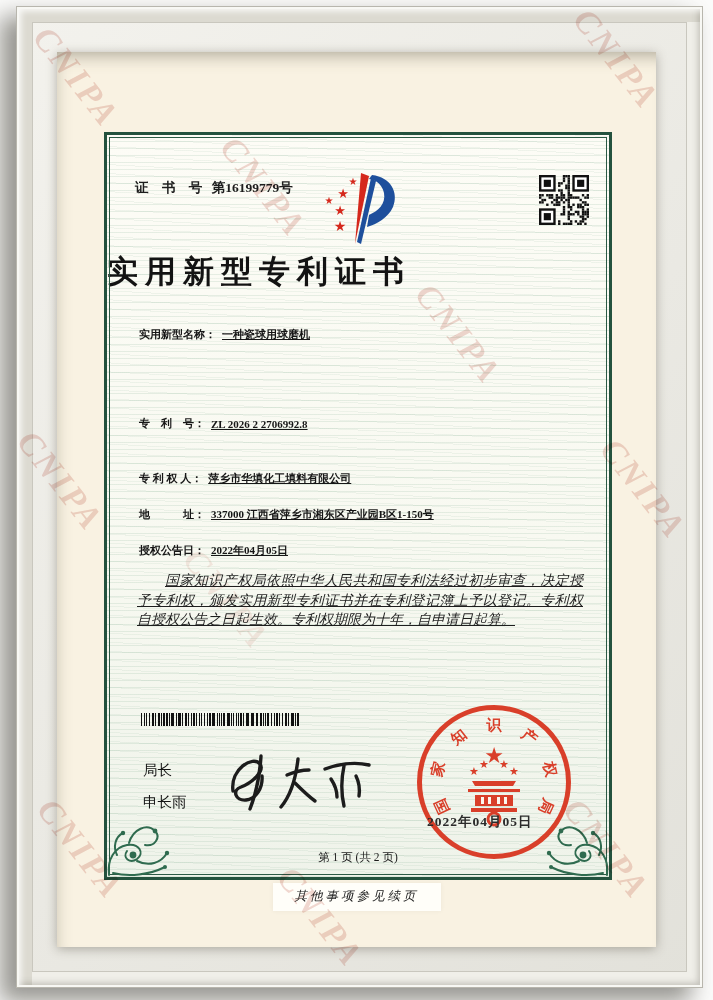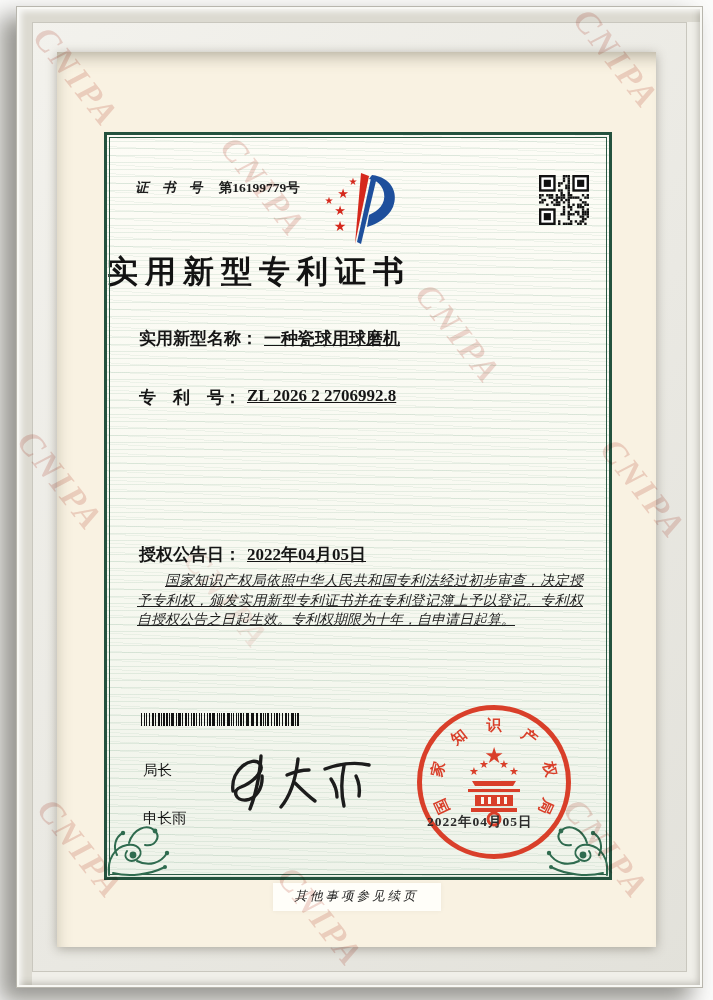--- a/index.html
+++ b/index.html
@@ -51,47 +51,47 @@
   }
   .cert-border::after {
     content:""; position:absolute; inset:2px; border:1px solid #2b5a45; pointer-events:none;
   }
   .corner { position:absolute; width:78px; height:78px; z-index:4; }
   .corner.bl { left:-4px; bottom:-4px; }
   .corner.br { right:-4px; bottom:-4px; transform:scaleX(-1); }
 
   
   .cert-no { position:absolute; left:28px; top:44px; font-size:13.5px; color:#1d1d1d; font-weight:600; }
-  .cert-no .lbl { letter-spacing:5px; margin-right:8px;font-style:italic; }
+  .cert-no .lbl { letter-spacing:5px; margin-right:1px; }
   .qr { position:absolute; right:20px; top:40px; width:50px; height:50px; }
   .logo { position:absolute; left:50%; top:36px; transform:translateX(-50%); width:82px; height:76px; }
   .title {
     position:absolute; left:0; right:0; top:116px; text-align:left;
     font-size:31px; font-weight:700; letter-spacing:7px; color:#131313;
   }
 
   
-  .field-row { position:absolute; left:32px; right:24px; font-size:17px; color:#161616; font-weight:600; display:flex; }
+  .field-row { position:absolute; left:32px; right:24px; font-size:11px; color:#161616; font-weight:600; display:flex;align-items:center; }
   .f-label { white-space:pre; }
   .f-value { margin-left:6px; white-space:pre;text-decoration:underline; }
   .pair2 { margin-left:44px; display:flex; }
 
   
   .legal {
     position:absolute; left:30px; right:26px; top:436px;
     font-size:14px; line-height:19.5px; font-style:italic;
     text-align:justify; color:#1e1e1e;text-decoration:underline;
   }
   .legal p { text-indent:2em; }
 
   
   .barcode { position:absolute; left:34px; top:578px; width:162px; height:13px; }
   .director { position:absolute; left:36px; top:626px; font-family:"Liberation Sans", sans-serif; }
   .director div { font-size:14.5px; font-weight:400; color:#141414; }
-  .director .name { margin-top:29px; }
+  .director .name { margin-top:13px; }
   .signature { position:absolute; left:96px; top:608px; width:180px; height:80px; }
 
   .seal { position:absolute; left:310px; top:570px; width:154px; height:154px; z-index:4; opacity:.93; }
   .seal-ring { position:absolute; inset:0; border:5px solid #d8321c; border-radius:50%; }
   .seal-char {
     position:absolute; left:50%; top:50%;
     font:700 15px "Liberation Sans", sans-serif; color:#d8321c;
     transform:translate(-50%,-50%) rotate(var(--a)) translateY(-57px);
   }
   .seal-emblem { position:absolute; inset:0; }
@@ -310,23 +310,31 @@
       <polygon points="54,7 59,10 44,73 40,71" fill="#1e4f9c"></polygon>
       <path d="M55 4 C74 6 82 22 76 36 C71 47 60 53 50 56 L52 44 C61 40 69 33 67 22 C65 13 59 9 52 8 Z" fill="#1e4f9c"></path>
     </svg>
 
     <div class="title">实用新型专利证书</div>
 
     <div class="field-row" style="top:192px">
       <span class="f-label">实用新型名称：</span>
       <span class="f-value">一种瓷球用球磨机</span>
     </div>
-    <div class="field-row" style="top:251px">
+    <div class="field-row" style="top:281px">
       <span class="f-label">专　利　号：</span>
       <span class="f-value">ZL 2026 2 2706992.8</span>
+    </div>
+    <div class="field-row" style="top:336px">
+      <span class="f-label">专 利 权 人：</span>
+      <span class="f-value">萍乡市华填化工填料有限公司</span>
+    </div>
+    <div class="field-row" style="top:372px">
+      <span class="f-label">地　　　址：</span>
+      <span class="f-value">337000 江西省萍乡市湘东区产业园B区1-150号</span>
     </div>
     <div class="field-row" style="top:408px">
       <span class="f-label">授权公告日：</span>
       <span class="f-value">2022年04月05日</span>
     </div>
 
     <div class="legal">
       <p>国家知识产权局依照中华人民共和国专利法经过初步审查，决定授予专利权，颁发实用新型专利证书并在专利登记簿上予以登记。专利权自授权公告之日起生效。专利权期限为十年，自申请日起算。</p>
     </div>
 
@@ -429,16 +437,17 @@
           <rect x="71" y="92" width="3" height="7" fill="#fdf8ef"></rect>
           <rect x="80" y="92" width="3" height="7" fill="#fdf8ef"></rect>
           <rect x="87" y="92" width="3" height="7" fill="#fdf8ef"></rect>
           <rect x="54" y="103" width="46" height="4"></rect>
           <circle cx="77" cy="114" r="6" fill="none" stroke="#d8321c" stroke-width="3"></circle>
         </g>
       </svg>
     </div>
     <div class="seal-date">2022年04月05日</div>
 
+    <div class="page-no">第 1 页 (共 2 页)</div>
   </div>
 
   <div class="footer-note">其他事项参见续页</div>
 </div>
 
 </body></html>

